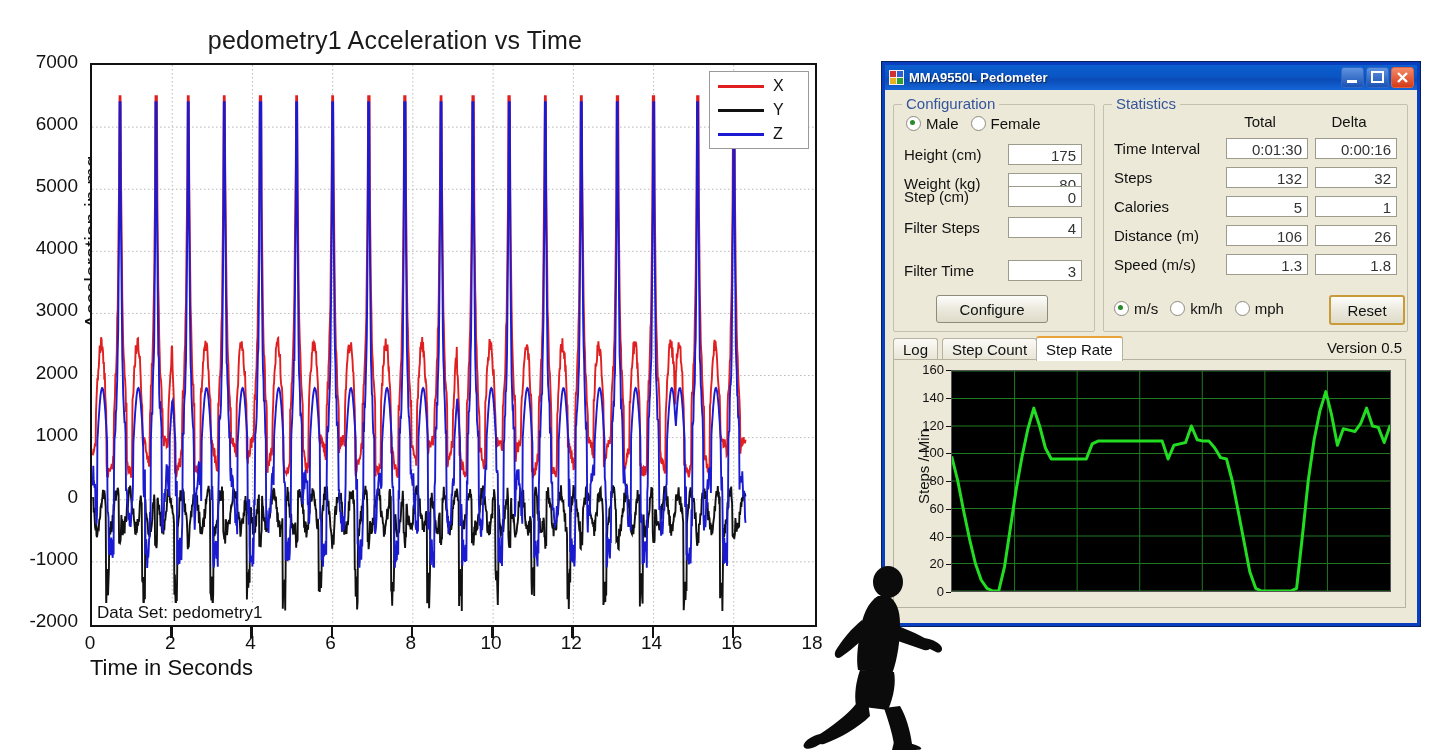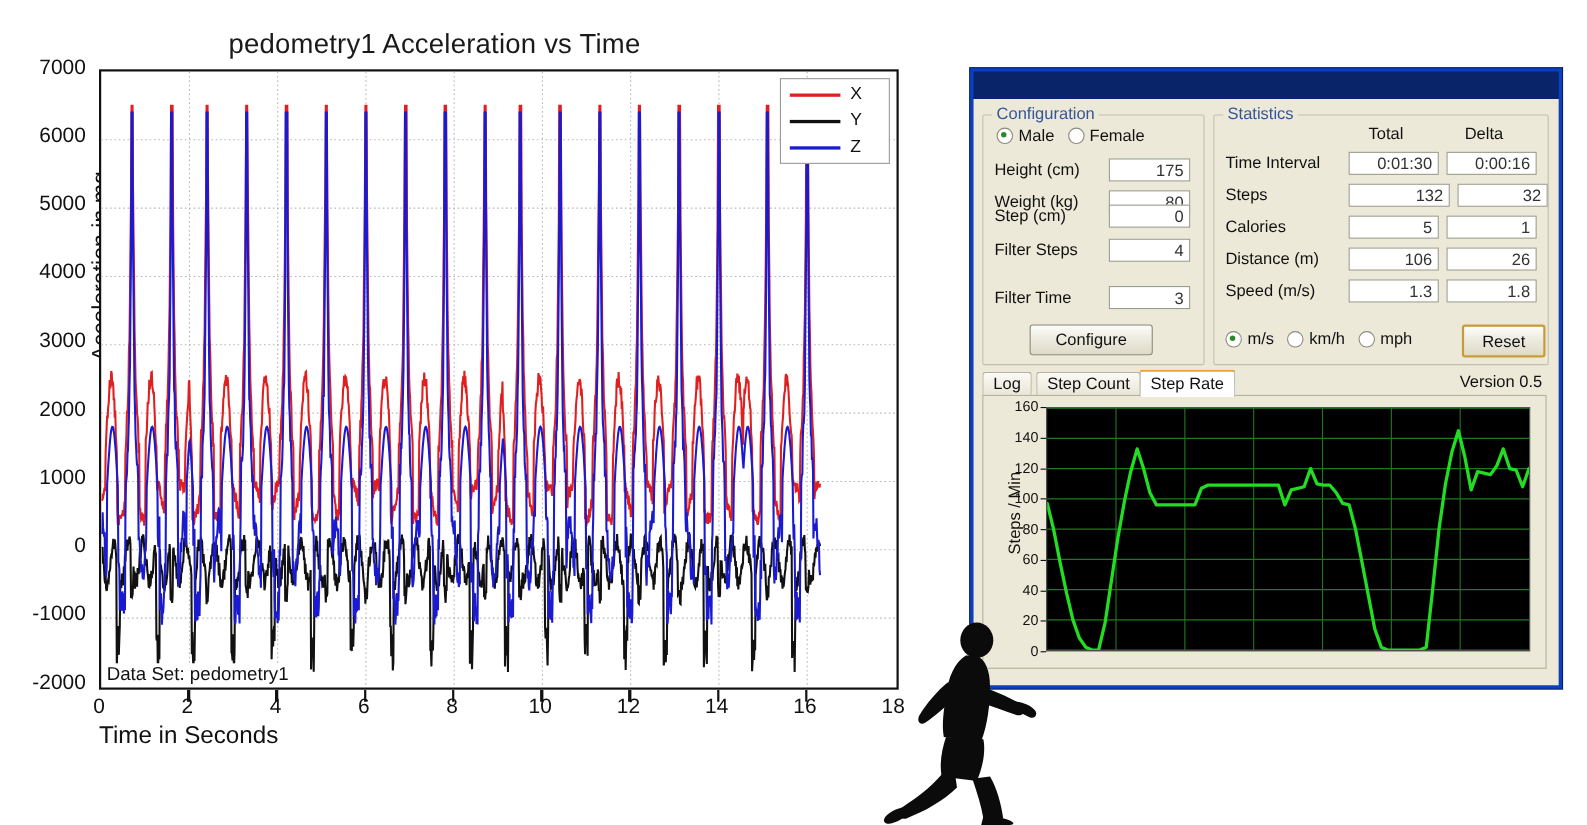--- a/index.html
+++ b/index.html
@@ -229,20 +229,45 @@
     <path d="M60 112 C56 124 54 136 56 148 L88 152 C94 138 96 124 94 114 Z"></path>
     <path d="M56 146 C46 158 32 168 20 176 C14 180 17 188 24 186 C40 180 58 170 70 158 L68 144 Z"></path>
     <path d="M20 176 C12 178 6 182 4 186 C2 190 7 192 12 190 C18 188 24 184 26 181 Z"></path>
     <path d="M84 150 C88 162 92 174 94 186 L112 186 C110 172 106 158 100 148 Z"></path>
     <path d="M94 184 C104 184 116 186 120 189 C124 192 118 192 110 192 L92 192 Z"></path>
   </g>
 </svg>
 
 <div id="pedometer-window">
 
+  <div id="titlebar">
+    <svg id="app-icon" viewBox="0 0 15 15">
+      <rect x="0" y="0" width="15" height="15" fill="#f0f0f0"></rect>
+      <rect x="1" y="1" width="6" height="6" fill="#d03030"></rect>
+      <rect x="8" y="1" width="6" height="6" fill="#3060d0"></rect>
+      <rect x="1" y="8" width="6" height="6" fill="#e8b020"></rect>
+      <rect x="8" y="8" width="6" height="6" fill="#30a030"></rect>
+    </svg>
+    <span id="title-text">MMA9550L Pedometer</span>
+    <div class="tb-btn tb-min">
+      <svg viewBox="0 0 21 19" width="21" height="19">
+          <rect x="5" y="12" width="10" height="3" fill="#fff"></rect>
+        </svg>
+    </div>
+    <div class="tb-btn tb-max">
+      <svg viewBox="0 0 21 19" width="21" height="19">
+          <rect x="5" y="4" width="11" height="10" fill="none" stroke="#fff" stroke-width="2"></rect>
+        </svg>
+    </div>
+    <div class="tb-btn tb-close">
+      <svg viewBox="0 0 21 19" width="21" height="19">
+          <path d="M6 5 L15 14 M15 5 L6 14" stroke="#fff" stroke-width="2.4" fill="none"></path>
+        </svg>
+    </div>
+  </div>
 
   <div id="win-body">
 
     <div class="groupbox" id="config-group">
       <span class="group-title">Configuration</span>
 
       <div class="radio-row" style="left:12px;top:10px;">
         <span class="radio on"></span>
         <span class="radio-lab">Male</span>
         <span class="radio"></span>
@@ -279,21 +304,21 @@
       <span class="colhead" style="left:116px;top:8px;">Total</span>
       <span class="colhead" style="left:205px;top:8px;">Delta</span>
 
       <div class="statrow" style="left:10px;top:32px;">
         <span class="stat-lab">Time Interval</span>
         <span class="textbox" style="width:82px;margin-right:7px;">0:01:30</span>
         <span class="textbox" style="width:82px;">0:00:16</span>
       </div>
       <div class="statrow" style="left:10px;top:61px;justify-content:center;">
         <span class="stat-lab">Steps</span>
-        <span class="textbox" style="width:92px;margin-right:7px;">132</span>
+        <span class="textbox" style="width:82px;margin-right:7px;">132</span>
         <span class="textbox" style="width:82px;">32</span>
       </div>
       <div class="statrow" style="left:10px;top:90px;">
         <span class="stat-lab">Calories</span>
         <span class="textbox" style="width:82px;margin-right:7px;">5</span>
         <span class="textbox" style="width:82px;">1</span>
       </div>
       <div class="statrow" style="left:10px;top:119px;">
         <span class="stat-lab">Distance (m)</span>
         <span class="textbox" style="width:82px;margin-right:7px;padding-left:44px;">106</span>

